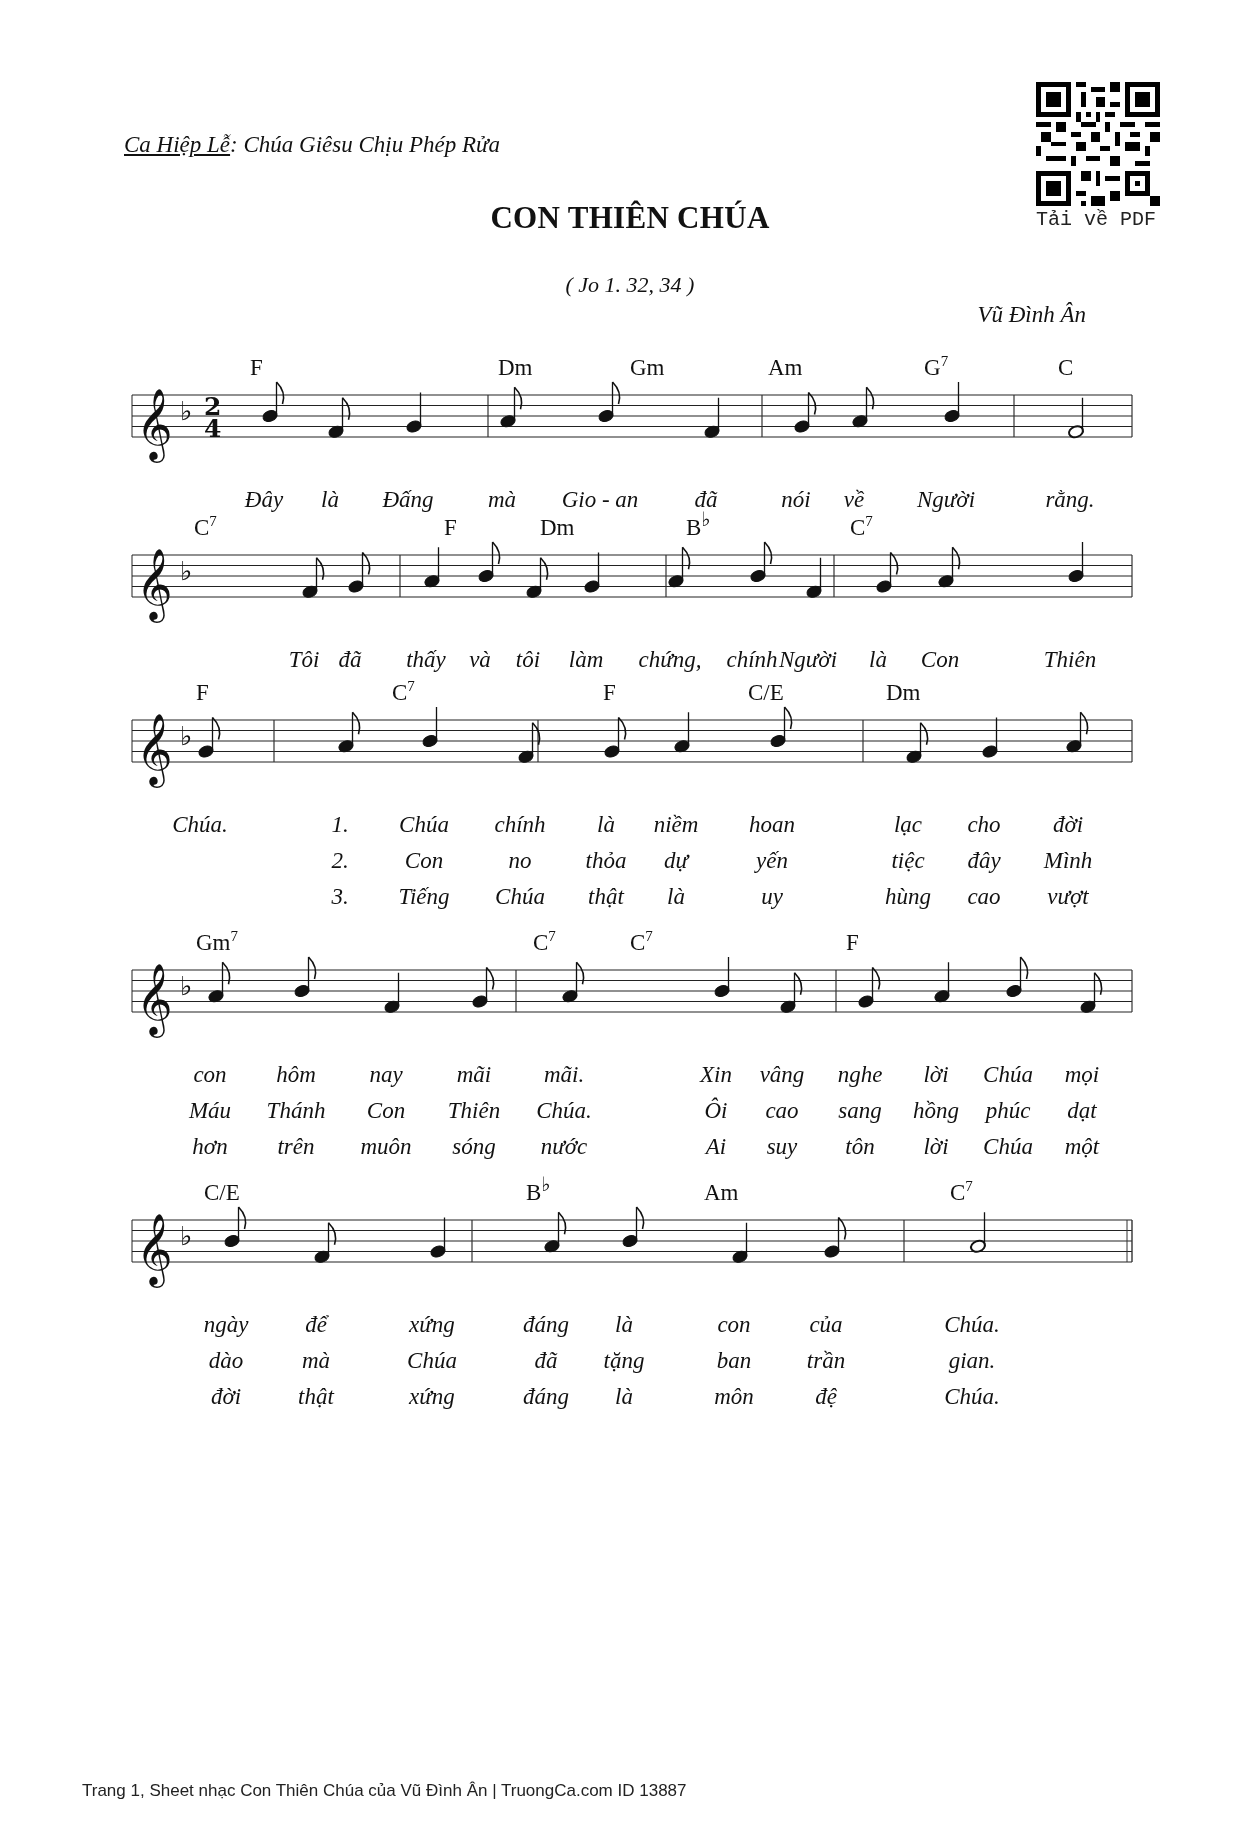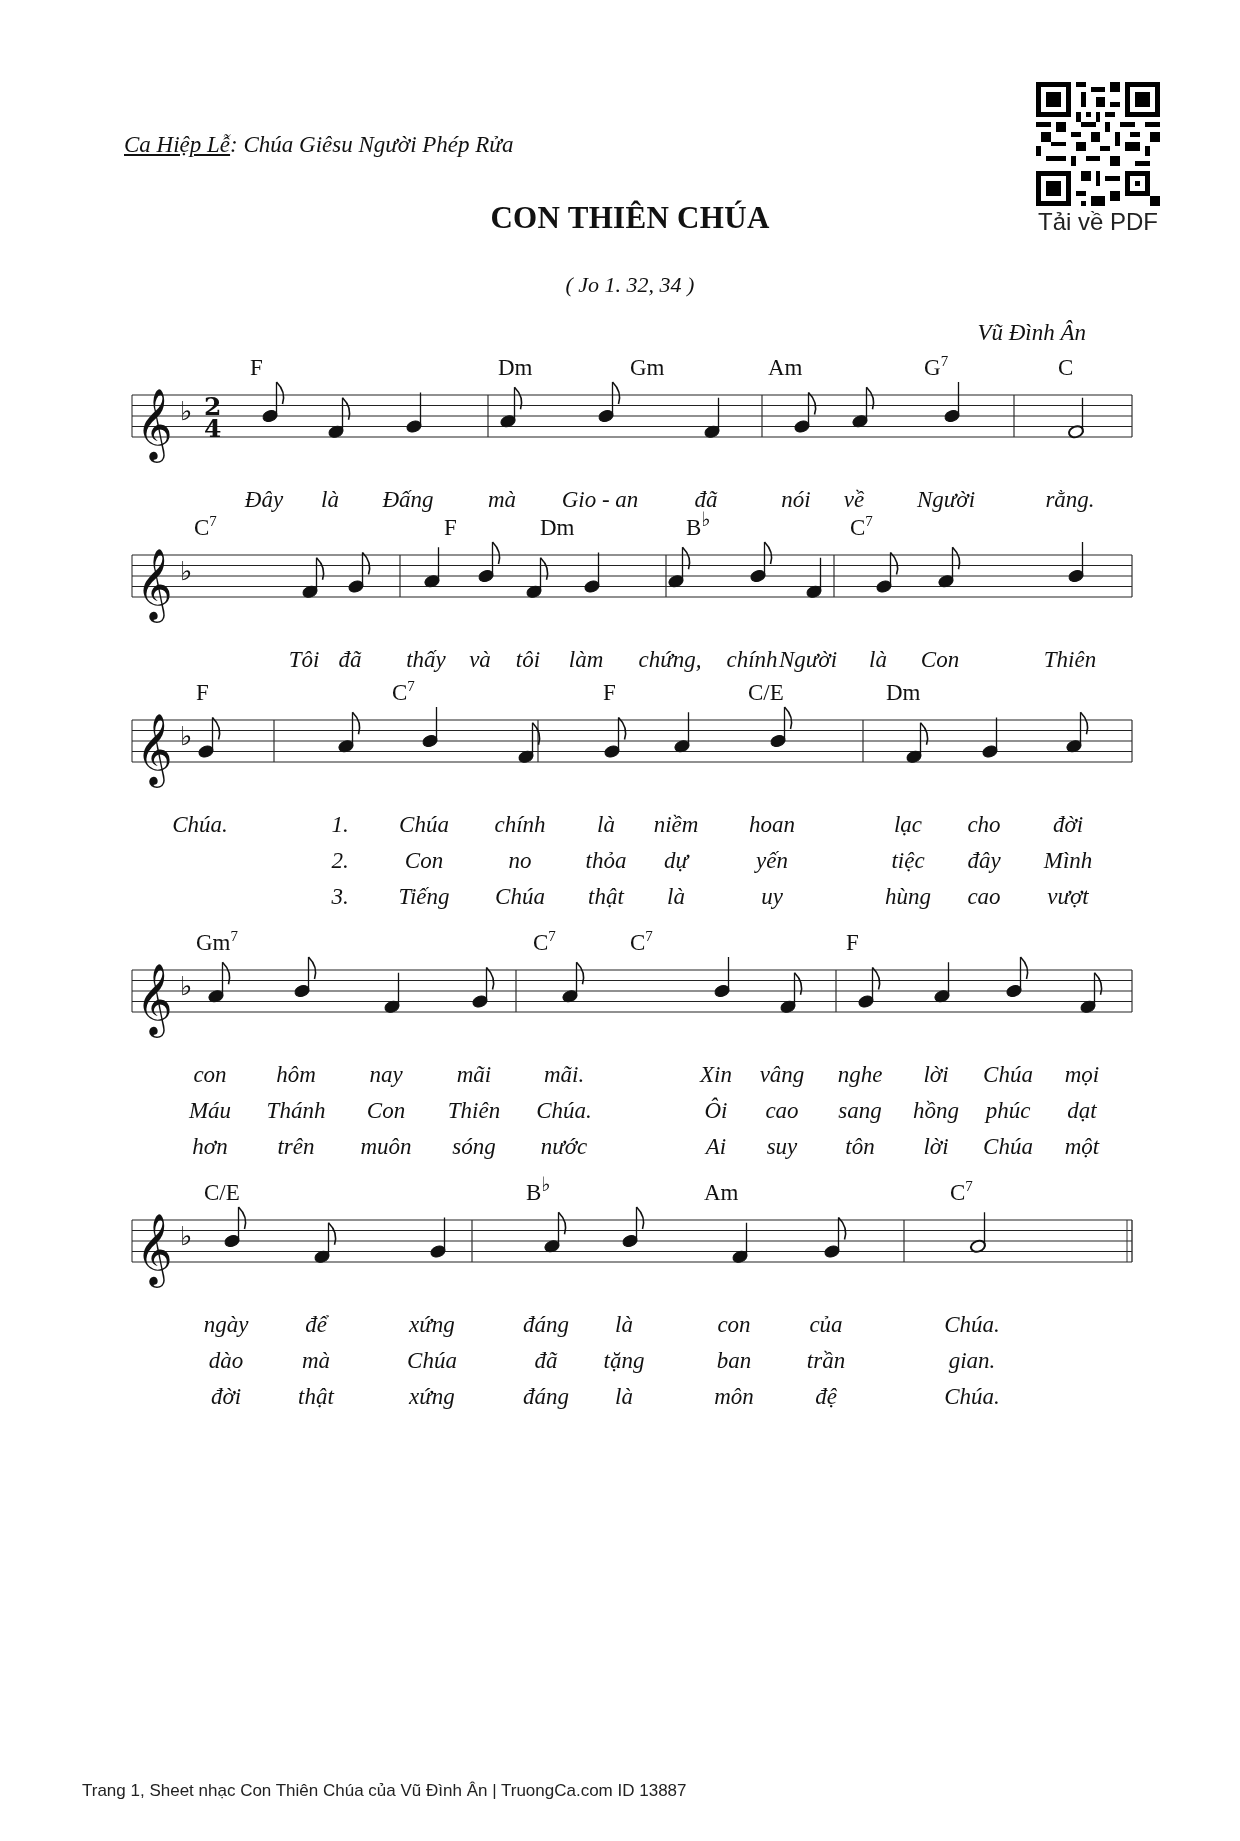--- a/index.html
+++ b/index.html
@@ -2,32 +2,32 @@
 <html><head>
 <meta charset="utf-8">
 <style>
   html, body { margin:0; padding:0; background:#fff; }
   body { width:1240px; height:1841px; position:relative; overflow:hidden; font-family:"DejaVu Serif", serif; color:#111; }
   .abs { position:absolute; }
   .subtitle { left:124px; top:132px; font-family:"Liberation Serif", serif; font-style:italic; font-size:23px; }
   .subtitle .u { text-decoration:underline; }
   .title { left:0; width:1260px; text-align:center; top:200px; font-family:"Liberation Serif", serif; font-weight:bold; font-size:31px; letter-spacing:0.3px; }
   .ref { left:0; width:1260px; text-align:center; top:272px; font-family:"Liberation Serif", serif; font-style:italic; font-size:22px; }
-  .composer { right:154px; top:302px; font-family:"Liberation Serif", serif; font-style:italic; font-size:23px;margin-top:18px; }
+  .composer { right:154px; top:302px; font-family:"Liberation Serif", serif; font-style:italic; font-size:23px; }
   .qr { left:1036px; top:82px; width:124px; height:124px; }
-  .qr-label { left:1036px; top:208px; width:124px; font-family:Liberation Sans, sans-serif; font-size:24px; color:#222; text-align:center; }
+  .qr-label { left:1036px; top:208px; width:124px; font-family:Liberation Mono, monospace; font-size:20px; color:#222; text-align:left; }
   .footer { left:82px; top:1781px; font-family:Liberation Sans, sans-serif; font-size:17px; color:#222; }
   svg.score { position:absolute; left:0; top:0; }
   .chord { font-family:"Liberation Serif", serif; font-size:23px; fill:#111; }
   .lyric { font-family:"Liberation Serif", serif; font-style:italic; font-size:23px; fill:#111; }
 </style>
 </head>
 <body>
 
-<div class="abs subtitle"><span class="u">Ca Hiệp Lễ</span><span>:</span><span> Chúa Giêsu Người Phép Rửa</span></div>
+<div class="abs subtitle"><span class="u">Ca Hiệp Lễ</span><span>:</span><span> Chúa Giêsu Chịu Phép Rửa</span></div>
 <div class="abs title">CON THIÊN CHÚA</div>
 <div class="abs ref">( Jo 1. 32, 34 )</div>
 <div class="abs composer">Vũ Đình Ân</div>
 
 <svg class="abs qr" viewBox="0 0 25 25" shape-rendering="crispEdges">
   <rect width="25" height="25" fill="#fff"></rect>
   <g fill="#000">
     <rect x="0" y="0" width="7" height="7"></rect>
       <rect x="1" y="1" width="5" height="5" fill="#fff"></rect>
       <rect x="2" y="2" width="3" height="3"></rect>

